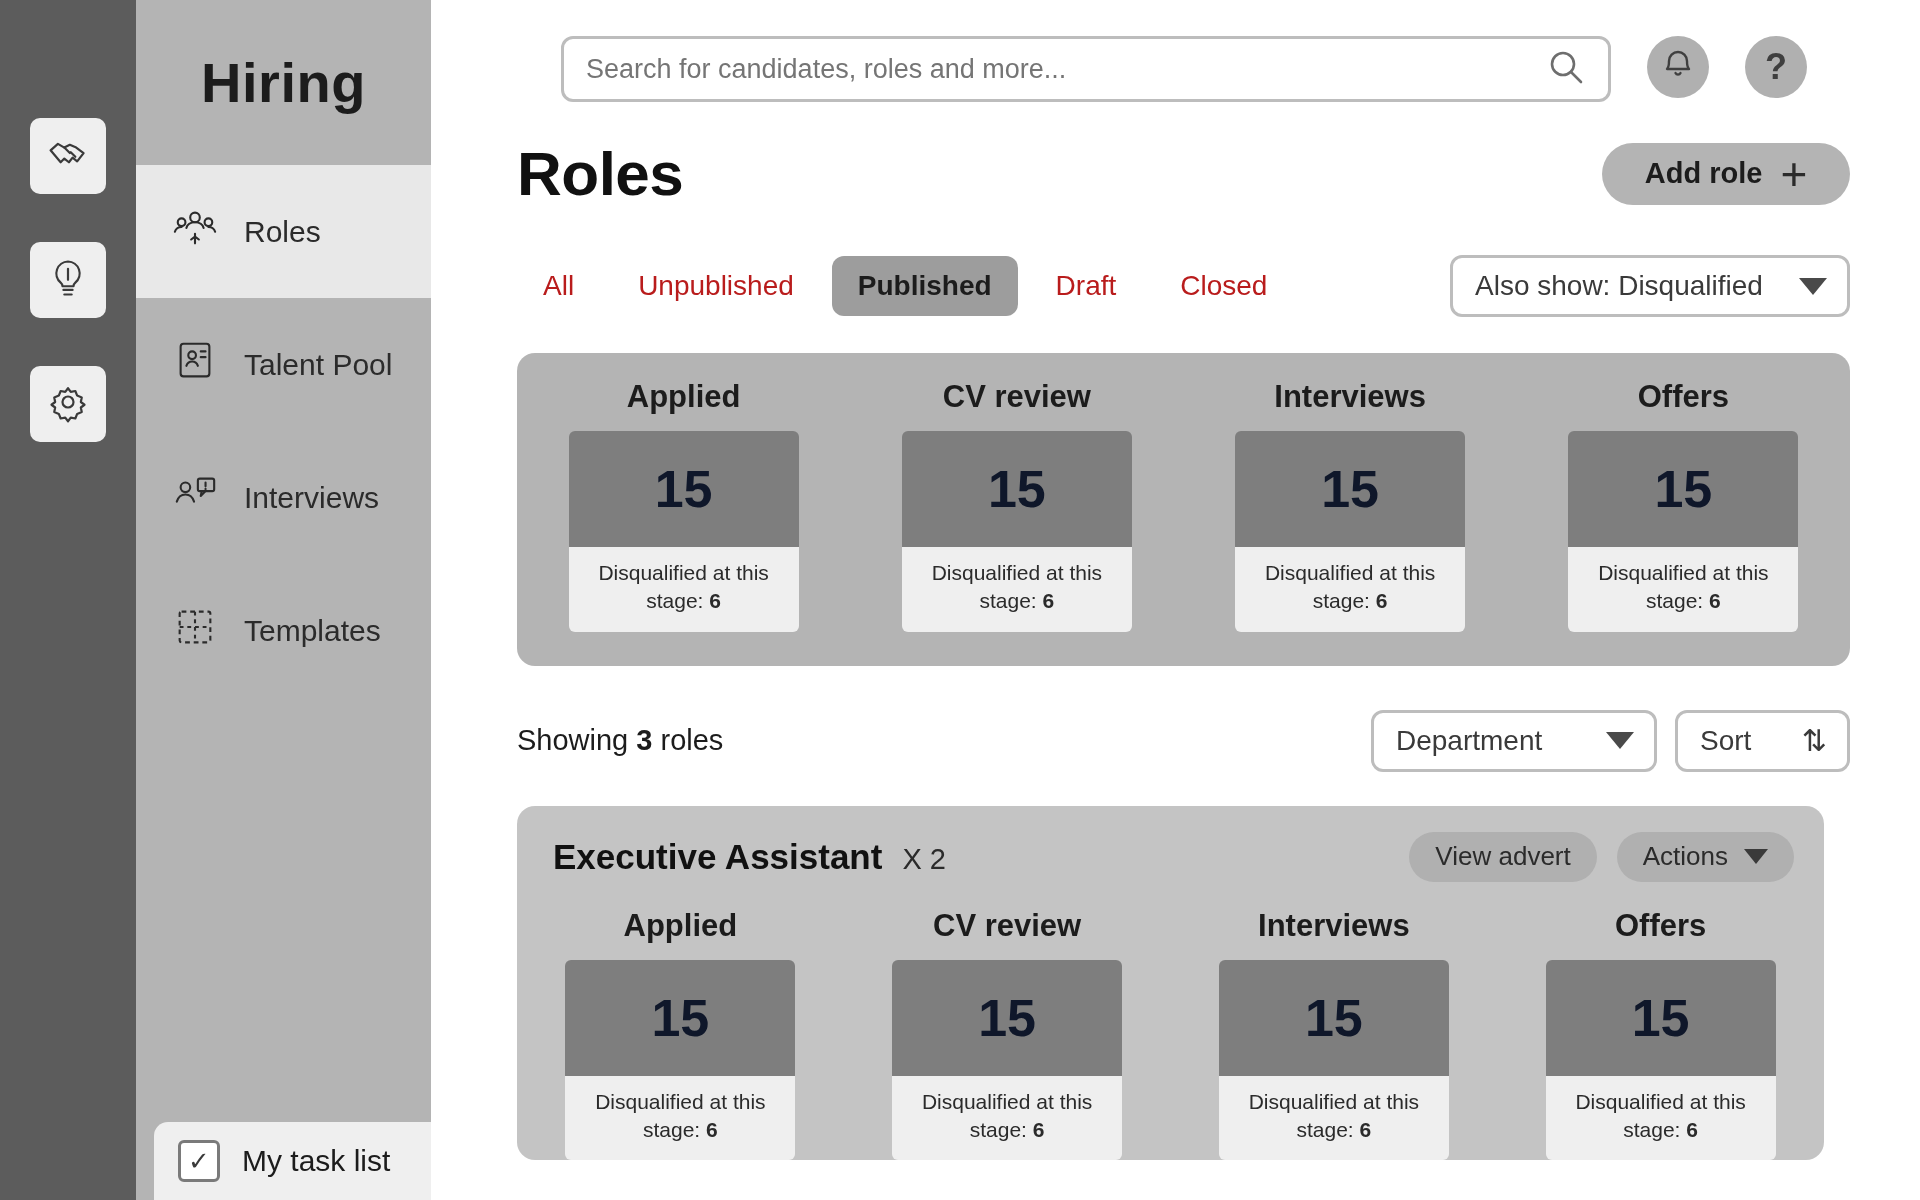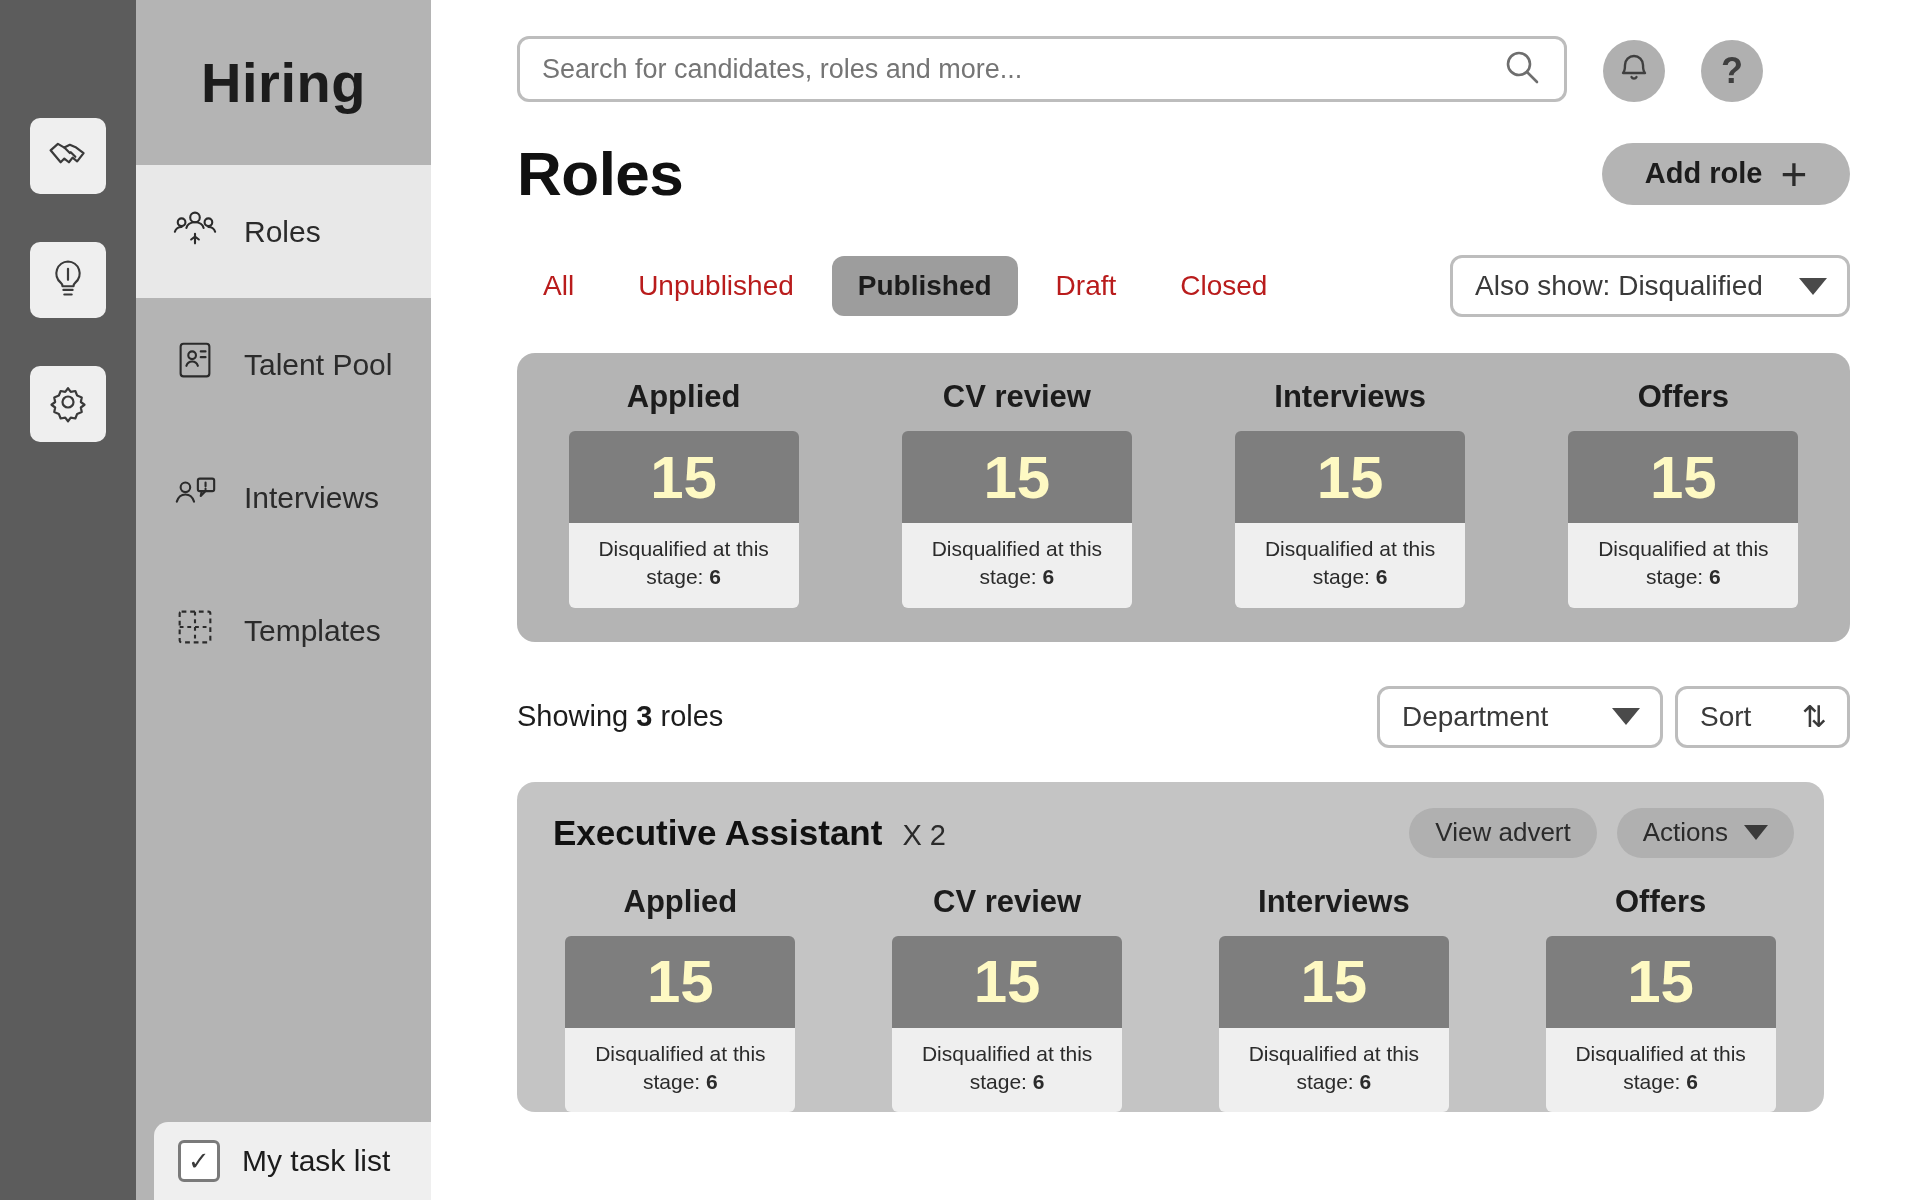--- a/index.html
+++ b/index.html
@@ -58,22 +58,23 @@
   .checkbox {
     width: 42px; height: 42px; border: 3px solid #7a7a7a; border-radius: 6px;
     background: #fff; display: flex; align-items: center; justify-content: center;
     font-size: 26px; color: #3a3a3a;
   }
 
   
   .main { flex: 1; position: relative; padding: 0 0 0 0; background: #fff; }
 
   .topbar {
-    display: flex; align-items: flex-end; gap: 36px;
+    display: flex; align-items: flex-start; gap: 36px;
     padding: 36px 0 0 86px;
+    margin-left: 44px;
   }
   .searchbox {
     width: 1050px; height: 66px;
     border: 3px solid #bdbdbd; border-radius: 12px;
     display: flex; align-items: center; padding: 0 22px;
     background: #fff;
   }
   .searchbox input {
     flex: 1; border: none; outline: none;
     font-size: 27px; color: #8a8a8a;
@@ -125,40 +126,40 @@
   
   .panel {
     margin: 36px 70px 0 86px;
     background: #b4b4b4; border-radius: 18px;
     padding: 26px 0 34px 0;
   }
   .stage-row { display: flex; justify-content: space-around; }
   .stage { width: 230px; text-align: center; }
   .stage-name { font-size: 31px; font-weight: bold; color: #1c1c1c; margin-bottom: 16px; }
   .stage-num {
-    background: #7e7e7e; color: #fef9c3;
-    font-size: 60px; font-weight: bold;
-    height: 92px; display: flex; align-items: center; justify-content: center;
+    background: #7e7e7e; color: #0f172a;
+    font-size: 52px; font-weight: bold;
+    height: 116px; display: flex; align-items: center; justify-content: center;
     border-radius: 6px 6px 0 0;
   }
   .stage-dq {
     background: #efefef; color: #2b2b2b;
     font-size: 21px; line-height: 1.35;
     padding: 12px 8px 16px; border-radius: 0 0 6px 6px;
   }
   .stage-dq b { font-weight: bold; }
 
   
   .showing-row {
     display: flex; align-items: center; justify-content: space-between;
     padding: 44px 70px 0 86px;
   }
   .showing-text { font-size: 29px; color: #1c1c1c; }
   .showing-text b { font-weight: bold; }
-  .showing-controls { display: flex; gap: 12px; }
+  .showing-controls { display: flex; gap: 18px; }
   .sort-icon { font-size: 30px; color: #3a3a3a; }
 
   
   .role-card {
     margin: 34px 96px 0 86px;
     background: #c4c4c4; border-radius: 18px;
     padding: 26px 0 0 0;
   }
   .role-head {
     display: flex; align-items: center; justify-content: space-between;

